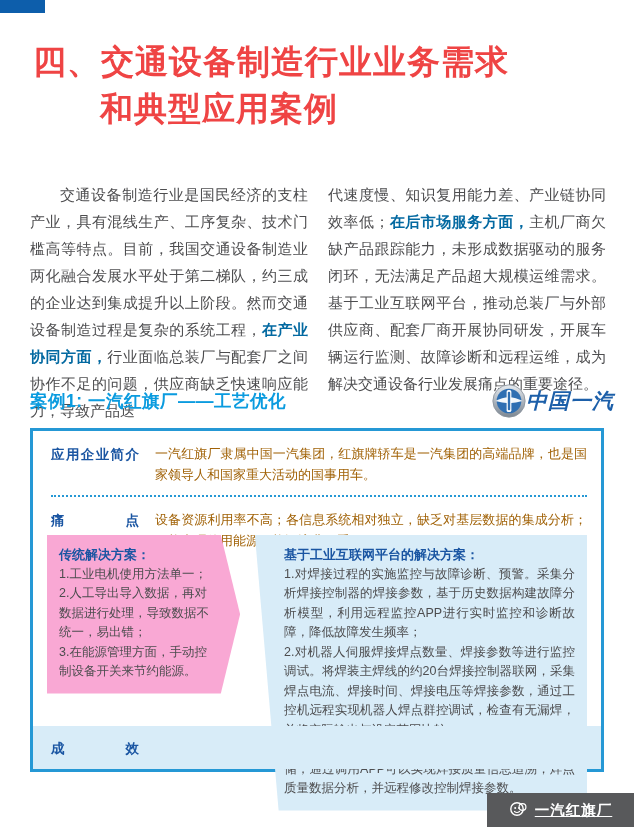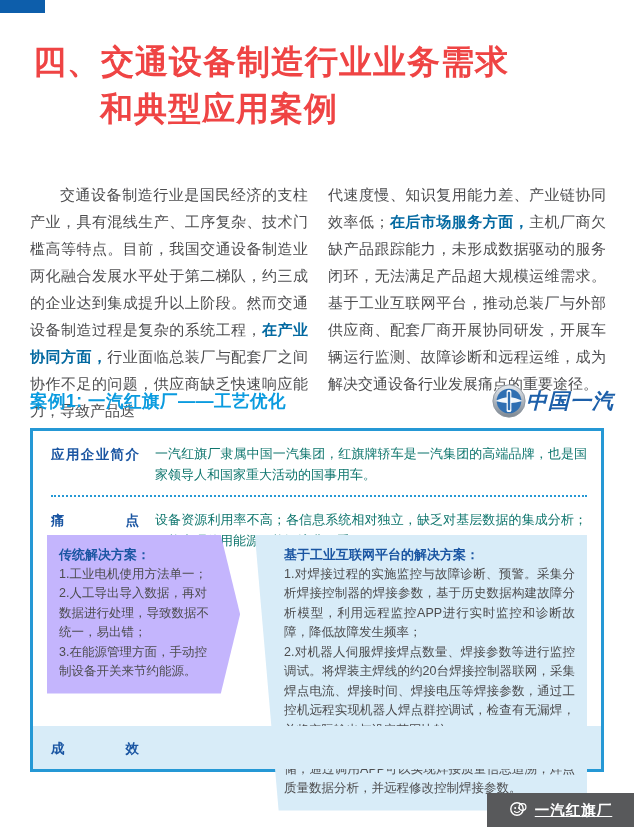--- a/index.html
+++ b/index.html
@@ -66,33 +66,33 @@
   .trow {
     display: grid; grid-template-columns: 88px 1fr;
     column-gap: 16px;
     font-size: 13px; line-height: 21px;
   }
   .tlabel {
     color: #1a55a2; font-weight: 800; font-size: 13.5px;
     text-align: justify; text-align-last: justify;
     padding-top: 1px;
   }
-  .tcontent { text-align: justify; color: #0f766e; }
+  .tcontent { text-align: justify; color: #a16207; }
   .dotted-sep {
     border-bottom: 2px dotted #2598d5;
     margin: 10px 0 12px 0;
   }
   
   .solutions {
     position: absolute; top: 104px; left: 14px; right: 14px;
     display: flex; align-items: flex-start;
   }
   .box-traditional {
     width: 200px; min-height: 138px;
-    background: #c4b5fd;
+    background: #f9a8d4;
     clip-path: polygon(0 0, 90% 0, 100% 50%, 90% 100%, 0 100%);
     padding: 10px 28px 12px 12px;
     font-size: 12.5px; line-height: 19.5px;
   }
   .box-platform {
     margin-left: 8px;
     width: 352px; min-height: 182px;
     background: #d8ecf8;
     clip-path: polygon(2% 0, 100% 0, 100% 100%, 9% 100%);
     padding: 10px 12px 12px 36px;

